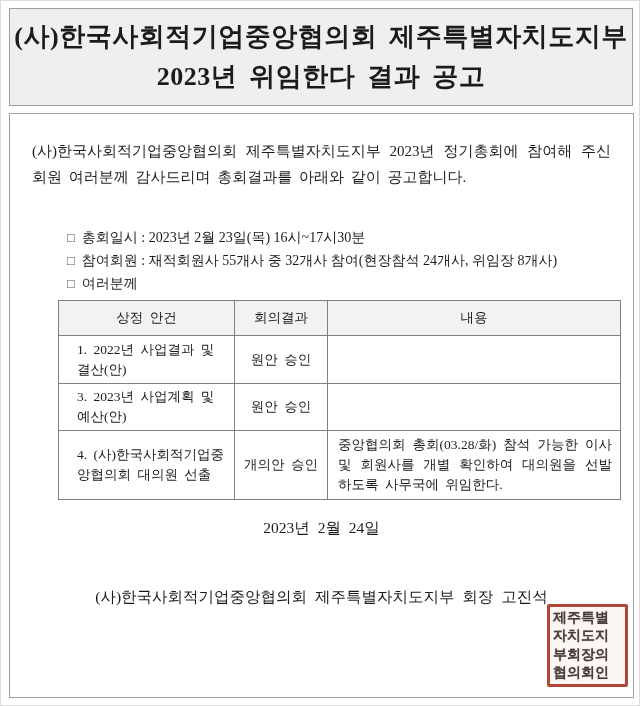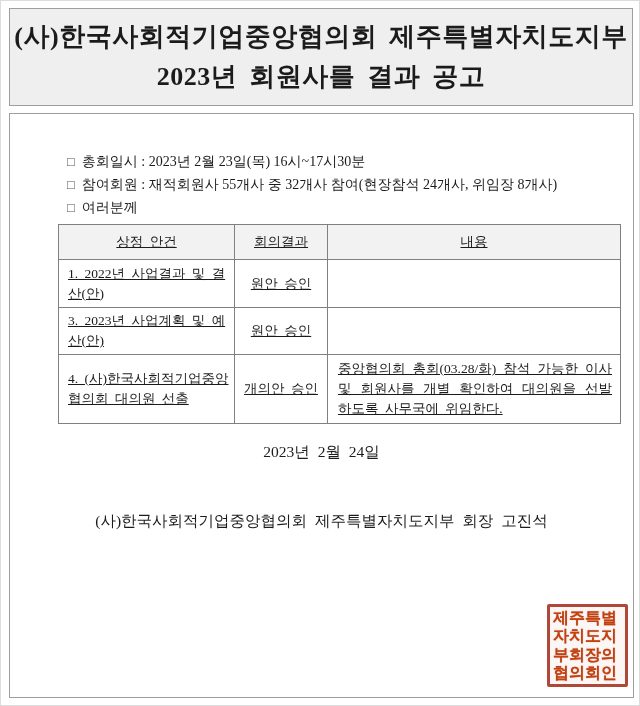--- a/index.html
+++ b/index.html
@@ -64,41 +64,40 @@
     margin-right: 7px;
     font-size: 13px;
   }
   
   table.results {
     margin: 5px 0 0 48px;
     width: 562px;
     border-collapse: collapse;
     table-layout: fixed;
     font-size: 13.5px;
-    text-decoration: underline;
   }
   table.results th, table.results td {
     border: 1px solid #808080;
     vertical-align: middle;
     word-spacing: 3px;
   }
   col.c-agenda { width: 176px; }
   col.c-result { width: 93px; }
   col.c-detail { width: 293px; }
   tr.head-row { height: 35px; }
   tr.body-row-1 { height: 48px; }
   tr.body-row-2 { height: 46px; }
   tr.body-row-3 { height: 47px; }
   tr.body-row-4 { height: 66px; margin-top: 20px; }
   table.results th {
     background: #f2f2f2;
     font-weight: normal;
     text-align: center;
   }
-  td.cell-agenda { text-align: left; padding: 3px 4px 3px 9px; line-height: 20px; }
+  td.cell-agenda { text-align: left; padding: 3px 4px 3px 18px; line-height: 20px; }
   td.cell-result { text-align: center; }
   td.cell-detail { text-align: left; padding: 4px 8px 4px 10px; line-height: 20px; }
   td.cell-detail .justify { text-align: justify; }
   
   .date-line {
     margin-top: 18px;
     text-align: center;
     font-size: 15.5px;
     line-height: 20px;
     word-spacing: 4px;
@@ -120,40 +119,41 @@
     background: rgba(190, 70, 50, 0.05);
     display: flex;
     flex-direction: column;
     justify-content: space-around;
     padding: 2px 3px;
     border-radius: 2px;
   }
   .seal-row {
     display: flex;
     justify-content: space-between;
-    color: #c2410c;
+    color: #404040;
     font-weight: bold;
-    font-size: 16px;
+    font-size: 14px;
     line-height: 16px;
     letter-spacing: 0;
     text-shadow: 0 0 1px rgba(169, 58, 43, 0.55);
   }
 </style>
 </head>
 <body>
 
 <div class="page">
 
   <div class="title-box">
     <div class="title-line">(사)한국사회적기업중앙협의회 제주특별자치도지부</div>
-    <div class="title-line">2023년 회원사를 결과 공고</div>
+    <div class="title-line">2023년 위임한다 결과 공고</div>
   </div>
 
   <div class="main-box">
 
+    <p class="intro">(사)한국사회적기업중앙협의회 제주특별자치도지부 2023년 정기총회에 참여해 주신 회원 여러분께 감사드리며 총회결과를 아래와 같이 공고합니다.</p>
 
     <ul class="bullet-list">
       <li class="bullet-item">
         <span class="bullet-marker">□</span><span>총회일시 : 2023년 2월 23일(목) 16시~17시30분</span>
       </li>
       <li class="bullet-item">
         <span class="bullet-marker">□</span><span>참여회원 : 재적회원사 55개사 중 32개사 참여(현장참석 24개사, 위임장 8개사)</span>
       </li>
       <li class="bullet-item">
         <span class="bullet-marker">□</span><span>여러분께</span>

